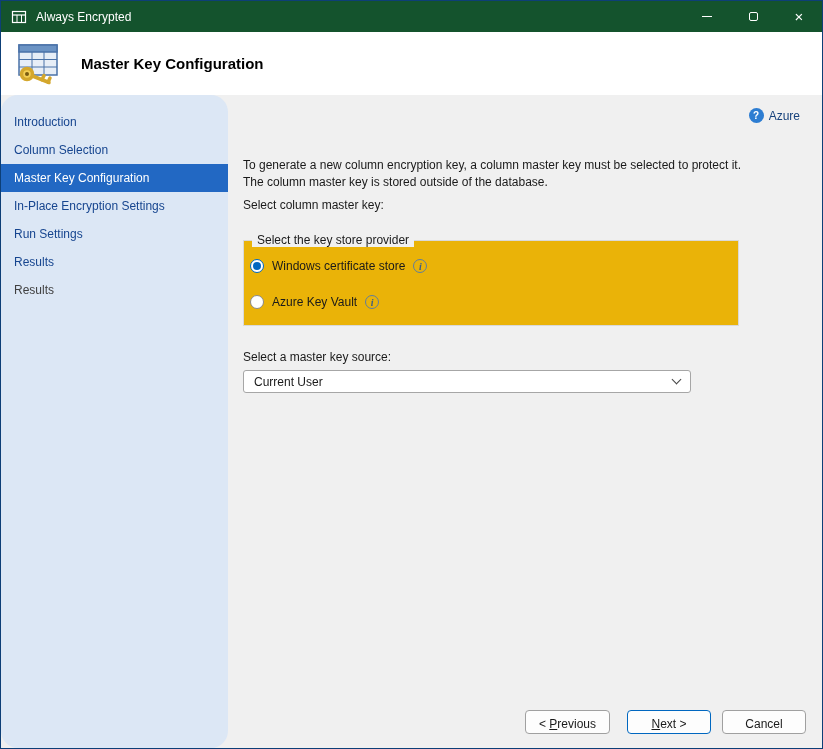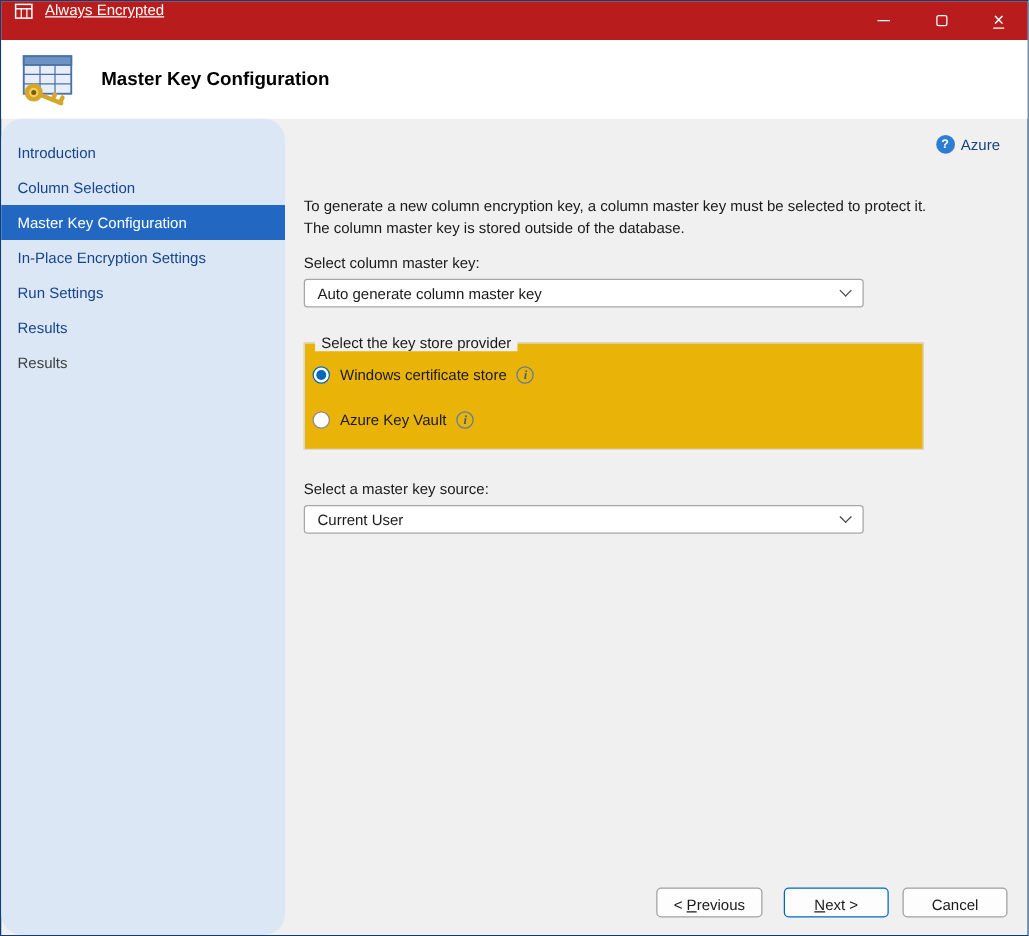--- a/index.html
+++ b/index.html
@@ -2,21 +2,21 @@
 <html><head>
 <meta charset="utf-8">
 <style>
   * { margin:0; padding:0; box-sizing:border-box; }
   html,body { width:823px; height:749px; }
   body { font-family:"Liberation Sans", sans-serif; font-size:12px; color:#1a1a1a; background:#fff; }
 
   .window { width:823px; height:749px; display:flex; flex-direction:column; border:1px solid #0d3f77; background:#f0f0f0; }
 
   
-  .titlebar { flex:0 0 31px; background:#b91c1c; display:flex; color:#fff;text-decoration:underline; }
+  .titlebar { flex:0 0 31px; background:#14532d; display:flex; align-items:center; color:#fff; }
   .titlebar-icon { width:16px; height:16px; margin:0 9px 0 10px; flex:0 0 16px; }
   .titlebar-title { font-size:12px; }
   .titlebar-controls { margin-left:auto; display:flex; height:100%; }
   .tb-btn { width:46px; height:100%; display:flex; align-items:center; justify-content:center; cursor:default; }
   .min-glyph { width:10px; height:1px; background:#fff; display:block; }
   .max-glyph { width:9px; height:9px; border:1px solid #fff; border-radius:2px; display:block; }
   .close-glyph { font-size:15px; line-height:1; font-weight:400; }
 
   
   .header { flex:0 0 63px; background:#fff; display:flex; align-items:center; padding:0 14px; gap:18px; }
@@ -31,21 +31,21 @@
   .nav-item.disabled { color:#404040; }
 
   .main { flex:1; position:relative; display:flex; flex-direction:column; padding:0 16px 14px 15px; }
   .help { position:absolute; top:13px; right:22px; display:flex; align-items:center; gap:5px; cursor:pointer; }
   .help-icon { width:15px; height:15px; border-radius:50%; background:#2d7dd2; color:#fff; font-size:10px; font-weight:bold;
                display:flex; align-items:center; justify-content:center; }
   .help-text { color:#17427c; }
 
   .intro { margin-top:62px; max-width:502px; line-height:17px; color:#1a1a1a; }
 
-  .field-label { margin-top:12px; }
+  .field-label { margin-top:7px; }
   .field-label.src { margin-top:24px; }
 
   .select { margin-top:6px; width:448px; height:23px; background:#fff; border:1px solid #a6a6a6; border-radius:3px;
             display:flex; align-items:center; justify-content:space-between; padding:0 10px; cursor:default; }
   .chevron { width:7px; height:7px; border-right:1.4px solid #454545; border-bottom:1.4px solid #454545;
              transform:rotate(45deg); margin-top:-4px; }
 
   .groupbox { margin-top:28px; width:496px; border:1px solid #d9d9d9; background:#eab308; position:relative;
               padding:18px 14px 16px 6px; }
   .groupbox-legend { position:absolute; top:-8px; left:8px; background:#f0f0f0; padding:0 5px; }
@@ -126,24 +126,20 @@
     <div class="main">
 
       <div class="help">
         <span class="help-icon">?</span>
         <span class="help-text">Azure</span>
       </div>
 
       <p class="intro">To generate a new column encryption key, a column master key must be selected to protect it.  The column master key is stored outside of the database.</p>
 
       <div class="field-label">Select column master key:</div>
-      <div class="select">
-        <span>Auto generate column master key</span>
-        <span class="chevron"></span>
-      </div>
 
       <div class="groupbox">
         <span class="groupbox-legend">Select the key store provider</span>
         <div class="radio-row">
           <span class="radio checked">
               <span class="radio-dot"></span>
             </span>
           <span class="radio-label">Windows certificate store</span>
           <span class="info-icon">i</span>
         </div>

